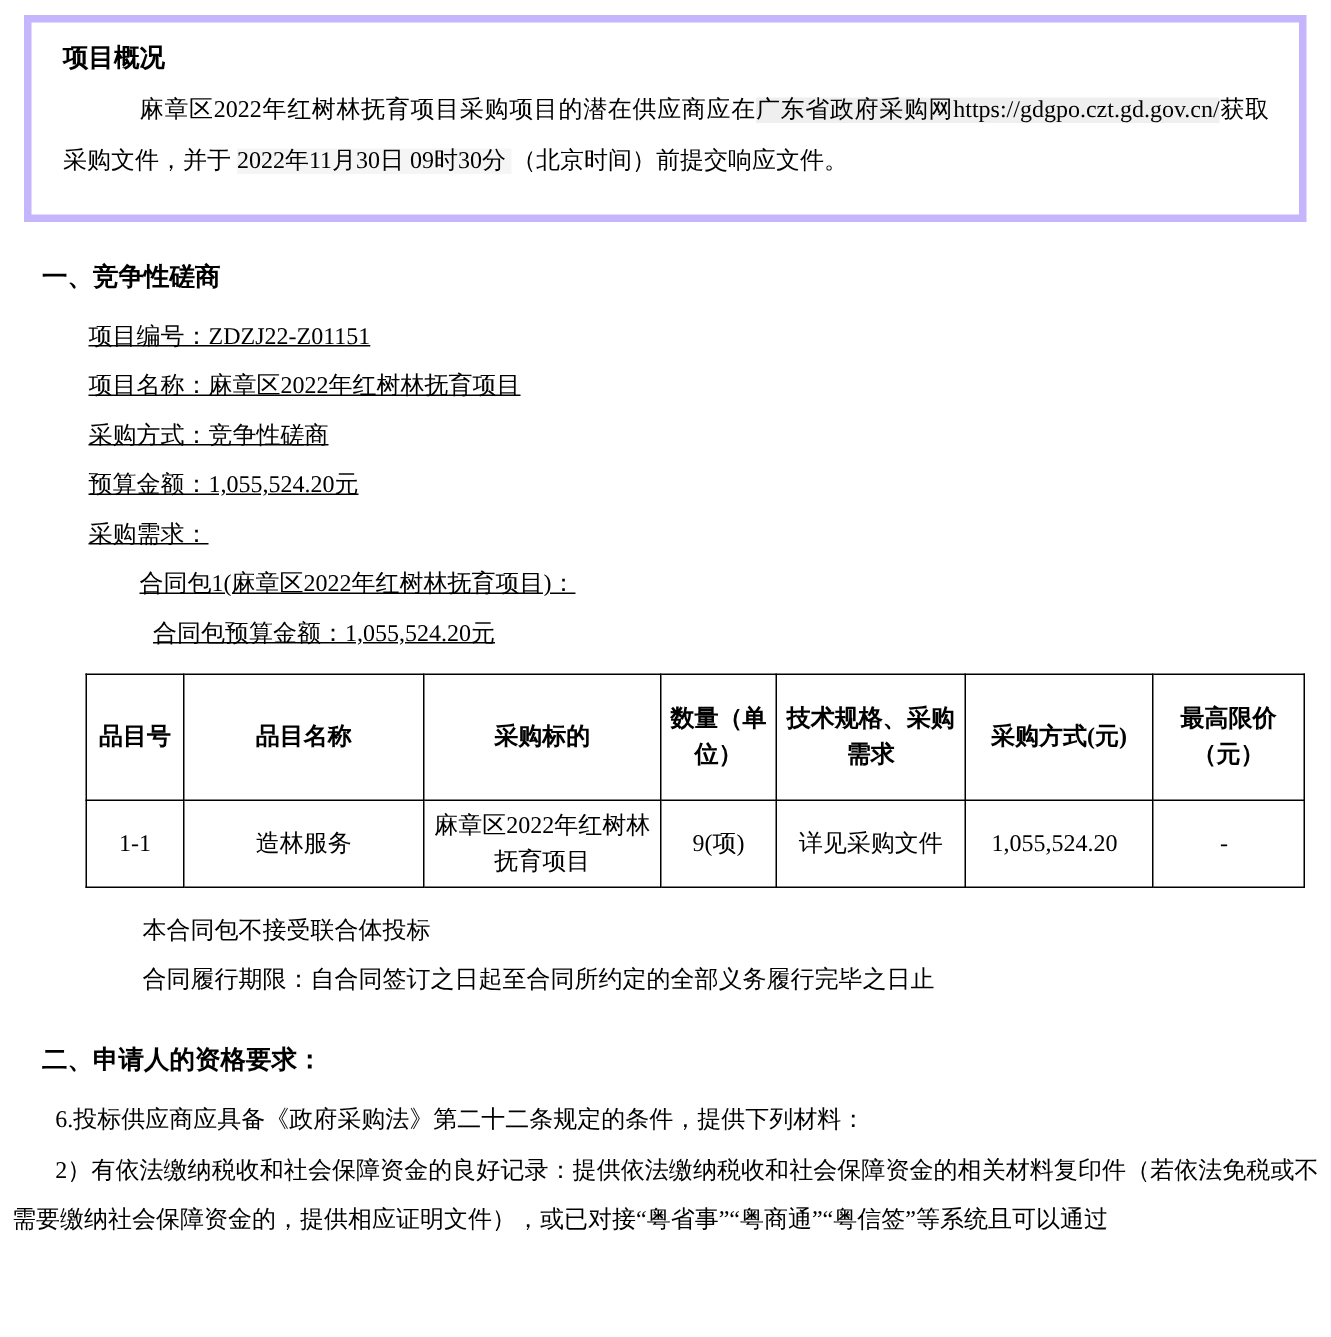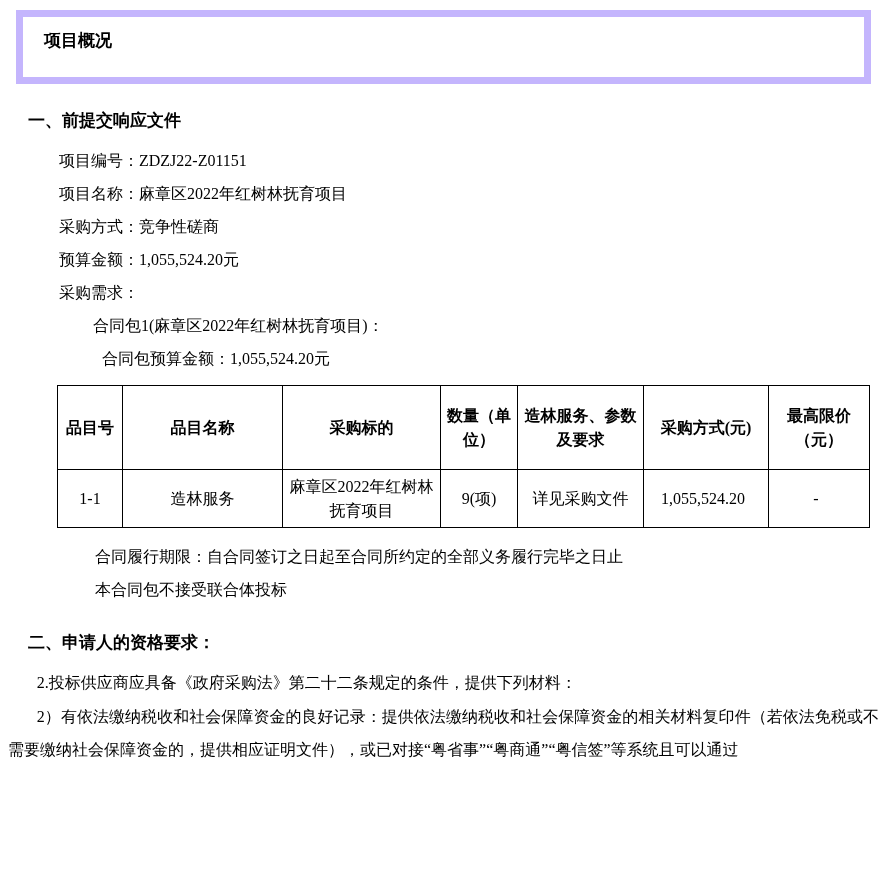--- a/index.html
+++ b/index.html
@@ -11,21 +11,21 @@
   }
   body {
     width: 887px;
     height: 891px;
     overflow: hidden;
     font-size: 16px;
   }
   
   .overview-box {
     margin: 10px 16px 0 16px;
-    border: 7px solid #c4b5fd;
+    border: 5px solid #c4b5fd;
     padding: 12px 20px 18px 21px;
     box-sizing: border-box;
   }
   .overview-title {
     font-weight: bold;
     font-size: 17px;
     line-height: 24px;
     margin-bottom: 6px;
   }
   .overview-para {
@@ -40,20 +40,21 @@
     font-weight: bold;
     font-size: 17px;
     margin: 26px 0 0 28px;
     line-height: 22px;
   }
   
   .fields { margin-top: 12px; }
   .field-line {
     line-height: 33px;
     margin-left: 59px;
+    text-decoration: underline;
   }
   .field-line.pkg { margin-left: 93px; }
   .field-line.pkg-budget { margin-left: 102px; }
   
   .items-table {
     border-collapse: collapse;
     table-layout: fixed;
     margin: 10px 0 0 57px;
     width: 812px;
     font-size: 16px;
@@ -90,23 +91,26 @@
     line-height: 33.5px;
     text-indent: 1.8em;
     text-align: justify;
   }
 </style>
 </head>
 <body>
 
 <div class="overview-box">
   <div class="overview-title">项目概况</div>
+  <div class="overview-para">
+    <span>麻章区2022年红树林抚育项目采购项目的潜在供应商应在</span><span class="hl-site">广东省政府采购网https://gdgpo.czt.gd.gov.cn/</span><span>获取采购文件，并于 </span><span class="hl-date">2022年11月30日  09时30分 </span><span> （北京时间）前提交响应文件。</span>
+  </div>
 </div>
 
-<div class="section-heading">一、前提交响应文件</div>
+<div class="section-heading">一、竞争性磋商</div>
 
 <div class="fields">
   <div class="field-line">项目编号：ZDZJ22-Z01151</div>
   <div class="field-line">项目名称：麻章区2022年红树林抚育项目</div>
   <div class="field-line">采购方式：竞争性磋商</div>
   <div class="field-line">预算金额：1,055,524.20元</div>
   <div class="field-line">采购需求：</div>
   <div class="field-line pkg">合同包1(麻章区2022年红树林抚育项目)：</div>
   <div class="field-line pkg-budget">合同包预算金额：1,055,524.20元</div>
 </div>
@@ -120,41 +124,41 @@
       <col class="col-spec">
       <col class="col-budget">
       <col class="col-max">
   </colgroup>
   <thead>
     <tr>
       <th>品目号</th>
       <th>品目名称</th>
       <th>采购标的</th>
       <th>数量（单位）</th>
-      <th>造林服务、参数及要求</th>
+      <th>技术规格、采购需求</th>
       <th>采购方式(元)</th>
       <th>最高限价（元）</th>
     </tr>
   </thead>
   <tbody>
     <tr>
       <td>1-1</td>
       <td>造林服务</td>
       <td>麻章区2022年红树林抚育项目</td>
       <td>9(项)</td>
       <td>详见采购文件</td>
       <td class="cell-right">1,055,524.20</td>
       <td class="cell-right">-</td>
     </tr>
   </tbody>
 </table>
 
 <div class="notes">
+  <div class="note-line">本合同包不接受联合体投标</div>
   <div class="note-line">合同履行期限：自合同签订之日起至合同所约定的全部义务履行完毕之日止</div>
-  <div class="note-line">本合同包不接受联合体投标</div>
 </div>
 
 <div class="section-heading">二、申请人的资格要求：</div>
 
 <div class="qual-paras">
-  <div class="qual-para">2.投标供应商应具备《政府采购法》第二十二条规定的条件，提供下列材料：</div>
+  <div class="qual-para">6.投标供应商应具备《政府采购法》第二十二条规定的条件，提供下列材料：</div>
   <div class="qual-para">2）有依法缴纳税收和社会保障资金的良好记录：提供依法缴纳税收和社会保障资金的相关材料复印件（若依法免税或不需要缴纳社会保障资金的，提供相应证明文件），或已对接“粤省事”“粤商通”“粤信签”等系统且可以通过</div>
 </div>
 
 </body></html>

